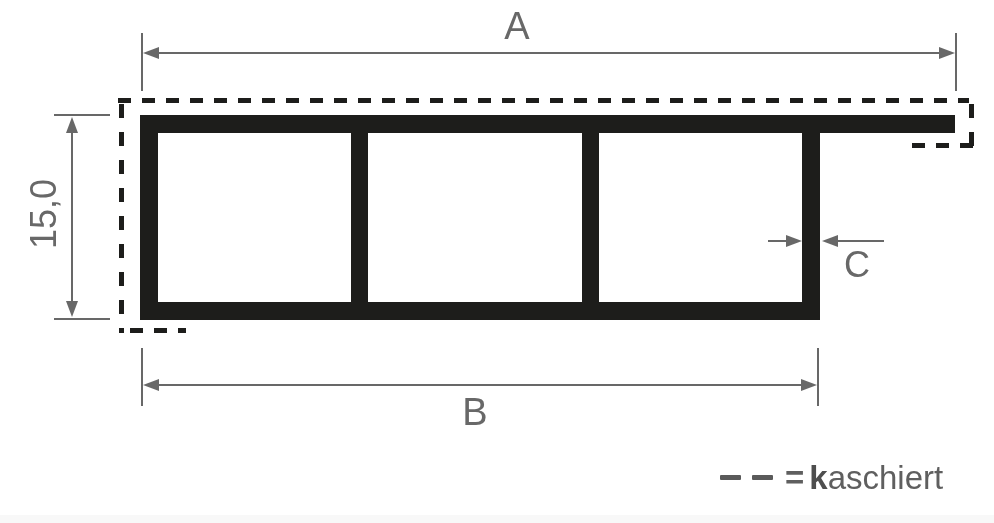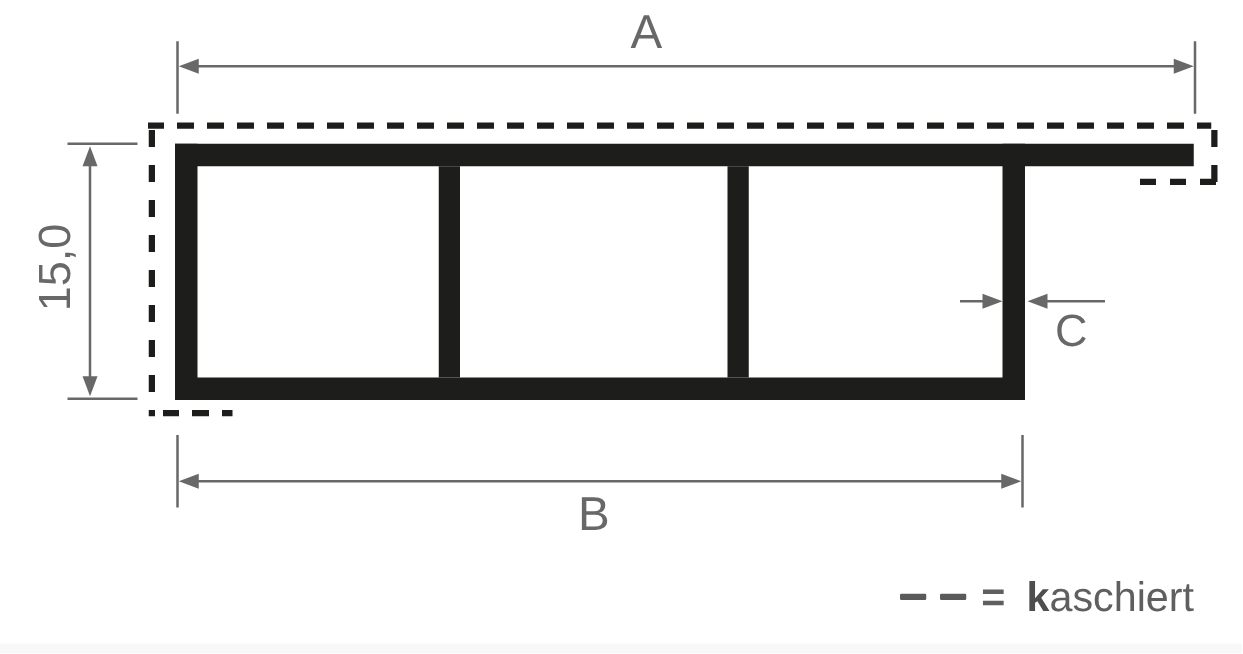--- a/index.html
+++ b/index.html
@@ -30,21 +30,21 @@
   .rot{transform:rotate(-90deg);transform-origin:center center;}
   
   .legend{
     position:absolute;left:712px;top:456px;width:260px;height:42px;
     display:flex;align-items:center;color:#5f5f5f;font-size:33px;line-height:1;
   }
   .legend-dash{width:21px;height:5px;background:#5a5a5a;border-radius:1px;}
   .legend-dash.d1{margin-left:8px;}
   .legend-dash.d2{margin-left:11px;}
   .legend-eq{margin-left:12px;font-weight:700;letter-spacing:1px;}
-  .legend-term{margin-left:16px;}
+  .legend-term{margin-left:4px;}
   .legend-term b{font-weight:700;color:#4e4e4e;}
   
   .bottom-strip{position:absolute;left:0;top:515px;width:994px;height:8px;background:#f8f8f8;}
 </style>
 </head>
 <body>
 
 <div class="stage">
 
   <div class="dash-h" style="left:118px;top:98px;width:851px;"></div>

